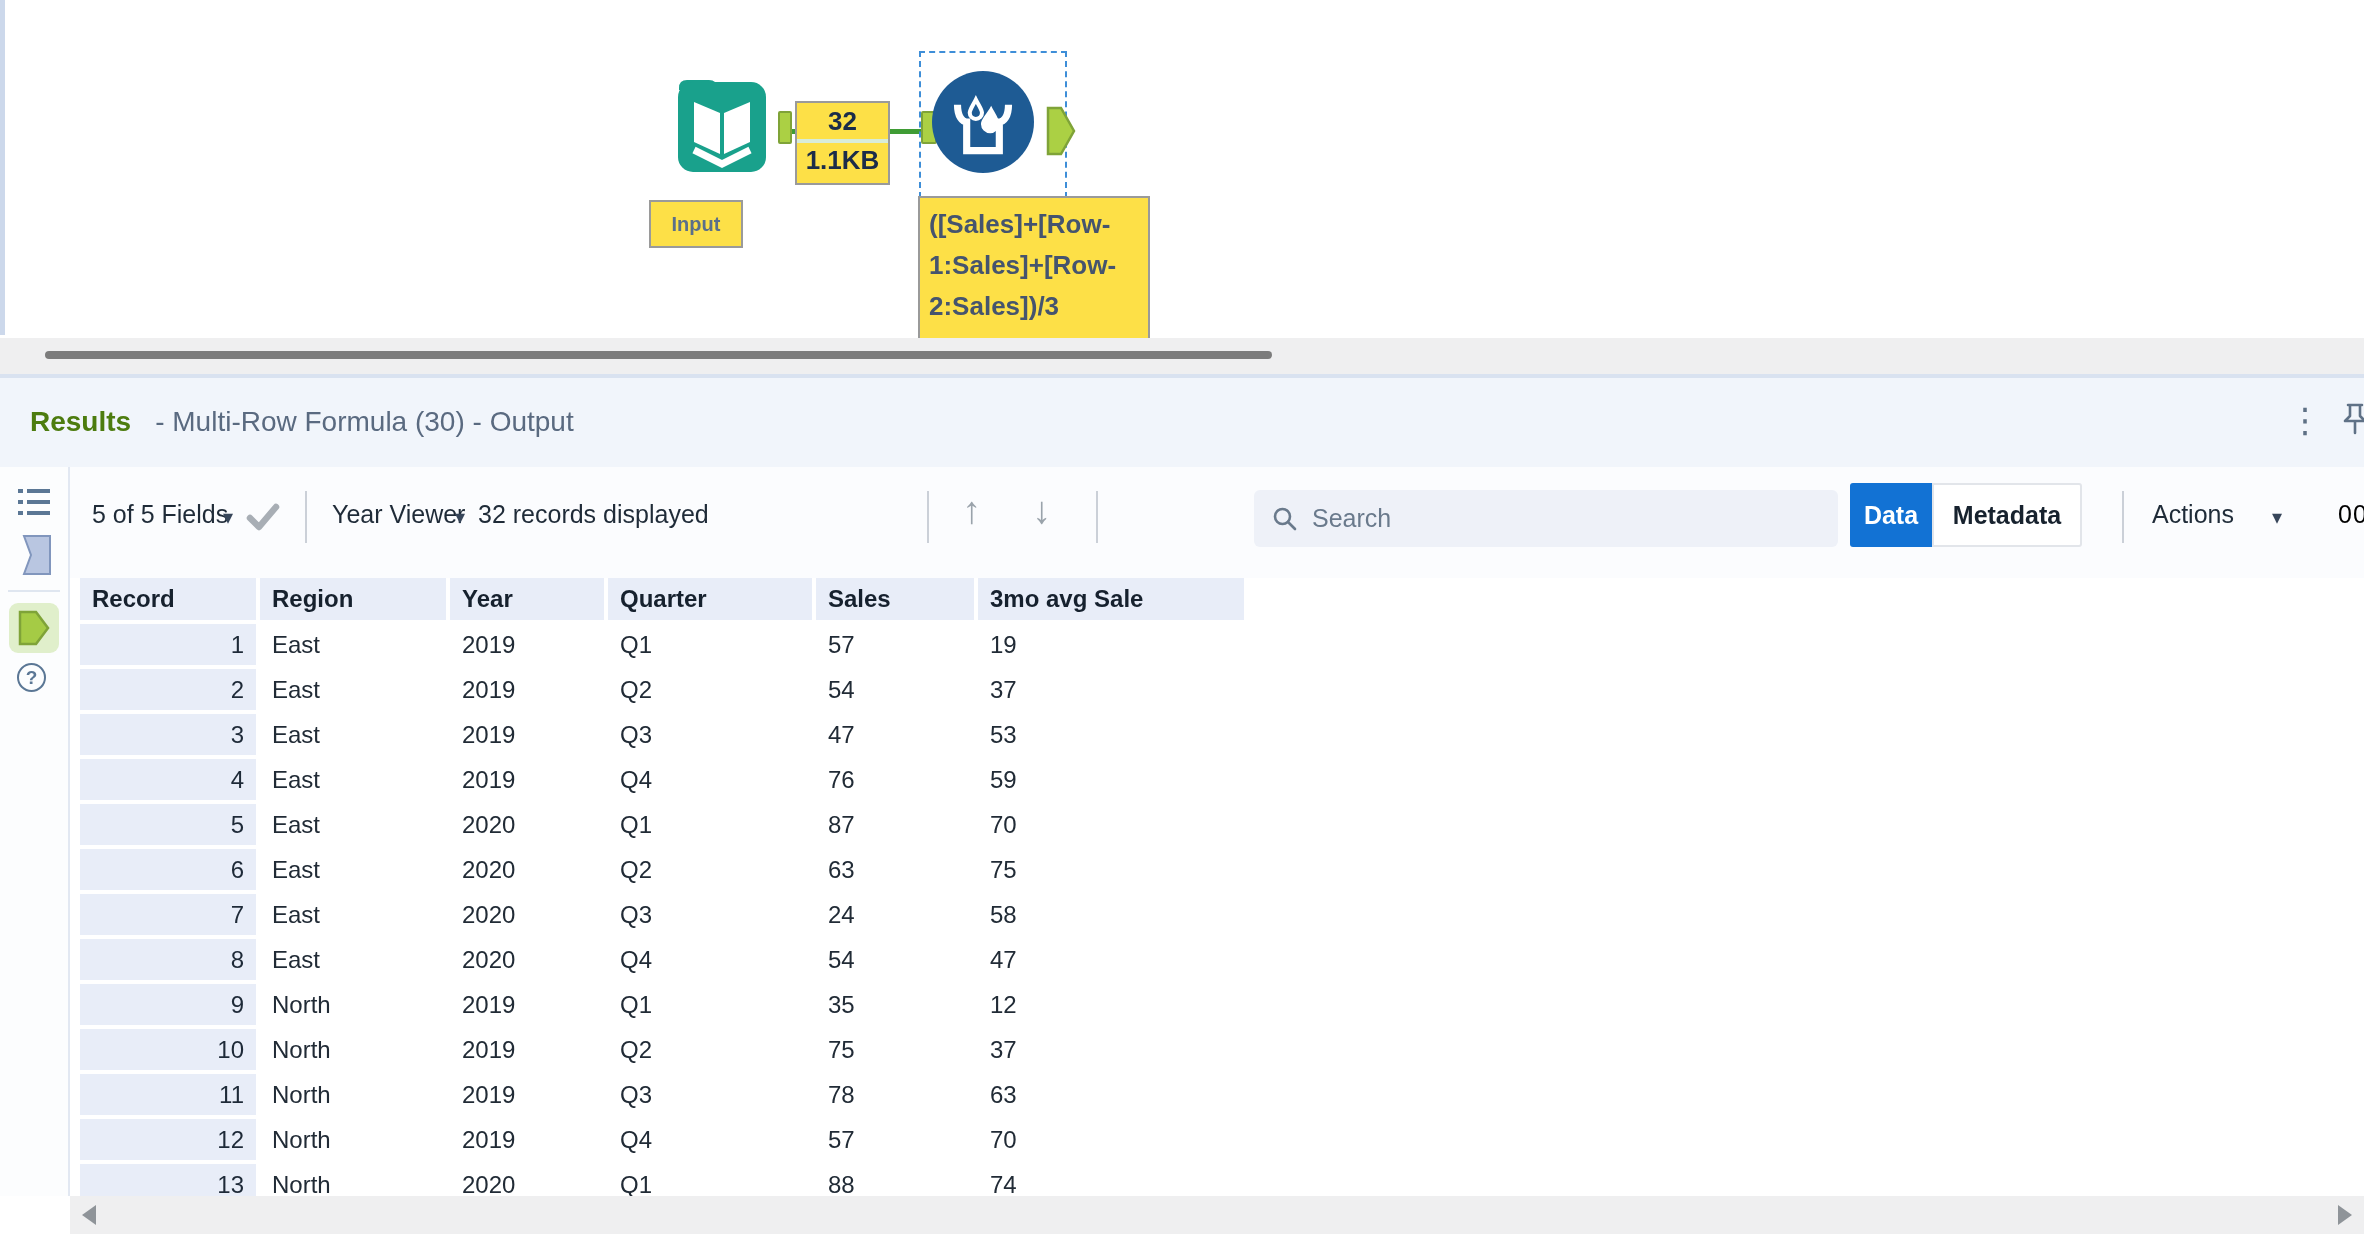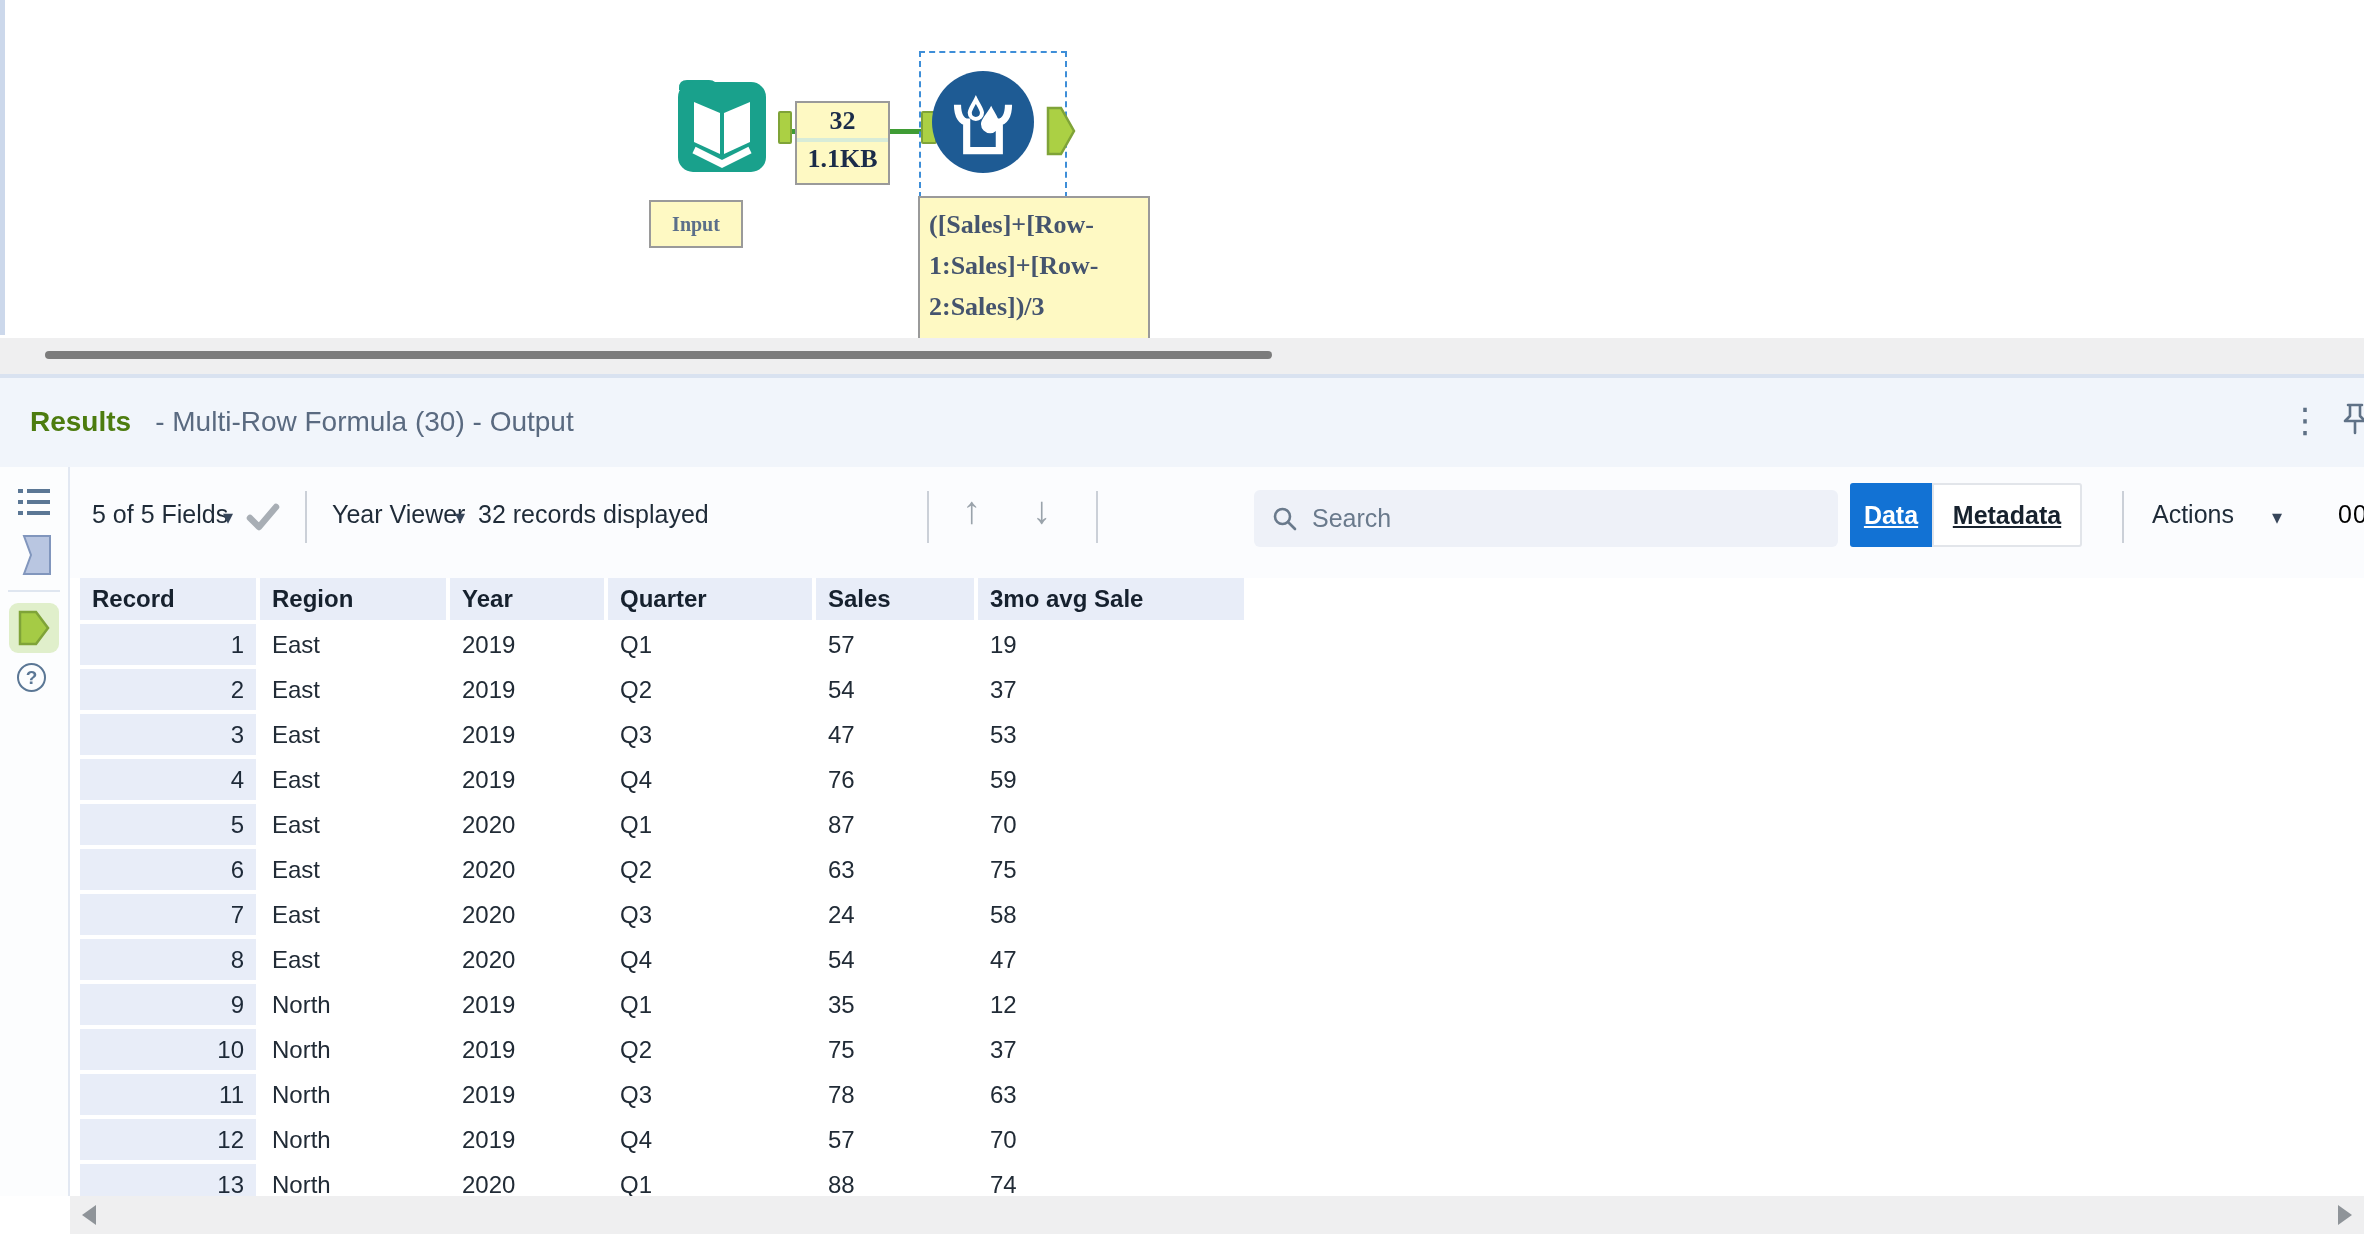--- a/index.html
+++ b/index.html
@@ -6,21 +6,21 @@
   html,body { width:2364px; height:1234px; overflow:hidden; background:#fff;
     font-family:"Liberation Sans", sans-serif; }
 
   
   .canvas { position:absolute; left:0; top:0; width:2364px; height:378px; background:#fff; }
   .canvas-left-edge { position:absolute; left:0; top:0; width:5px; height:335px; background:#ccd8eb; }
 
   .tool { position:absolute; }
   .anchor-sq { position:absolute; background:#abd044; border:2px solid #7fa338; border-radius:2px; }
   .conn-line { position:absolute; height:5px; background:#3f9c35; }
-  .ann-box { position:absolute; background:#fef9c3; border:2px solid #9a9a9a; color:#1b2c49; text-align:center;font-family:Liberation Serif, serif; }
+  .ann-box { position:absolute; background:#fde047; border:2px solid #9a9a9a; color:#1b2c49; text-align:center; }
   .conn-count-box { width:95px; height:84px; font-size:26px; font-weight:bold; padding-top:3px; }
   .conn-count-box .pale-line { height:4px; background:#d8ecd8; margin:2px 0; }
   .tool-label-box { width:94px; height:48px; font-size:20px; font-weight:bold; color:#5b6f8a;
     display:flex; align-items:center; justify-content:center; }
   .formula-box { width:232px; height:160px; text-align:left; padding:6px 0 0 9px;
     font-size:26px; font-weight:bold; color:#45546e; line-height:41px; }
   .selection-rect { position:absolute; left:919px; top:51px; width:148px; height:147px;
     border:2px dashed #3e8ed8; background:transparent; }
 
   .canvas-hscroll { position:absolute; left:0; top:338px; width:2364px; height:36px; background:#efeff0; }
@@ -51,21 +51,21 @@
   .tb-text { position:absolute; top:33px; font-size:25px; color:#1f2b38; white-space:nowrap; }
   .tb-caret { position:absolute; top:38px; font-size:20px; color:#37465a; }
   .tb-sep { position:absolute; top:24px; width:2px; height:52px; background:#cbd0d8; }
   .tb-arrow { position:absolute; top:22px; font-size:38px; color:#9aa3ab; font-weight:bold; }
   .search-box { position:absolute; left:1184px; top:23px; width:584px; height:57px; background:#eef1f8;
     border-radius:6px; display:flex; align-items:center; padding-left:18px; }
   .search-box input { border:none; outline:none; background:transparent; font-size:25px; color:#2a3746;
     font-family:"Liberation Sans", sans-serif; margin-left:14px; width:500px; }
   .search-box input::placeholder { color:#6a7a8c; }
   .seg-btn { position:absolute; top:16px; height:64px; display:flex; align-items:center; justify-content:center;
-    font-size:25px; font-weight:bold;text-decoration:underline; }
+    font-size:25px; font-weight:bold; }
   .seg-data { left:1780px; width:82px; background:#1272d4; color:#fff; border-radius:3px 0 0 3px; }
   .seg-meta { left:1862px; width:150px; background:#fff; color:#17222e; border:2px solid #e2e5ea; border-radius:0 3px 3px 0; }
   .tb-ooo { position:absolute; left:2240px; top:33px; font-size:25px; font-weight:normal; color:#000000; letter-spacing:1px;margin-left:28px; }
 
   
   .tbl-wrap { position:absolute; left:80px; top:111px; width:1170px; height:618px; overflow:hidden; }
   .trow { display:flex; margin-bottom:4px; background:#fff; }
   .trow > .cell { margin-right:4px; height:41px; display:flex; align-items:center;
     font-size:24px; color:#212b36; background:#fff; padding:0 12px; }
   .trow > .cell:last-child { margin-right:0; }

